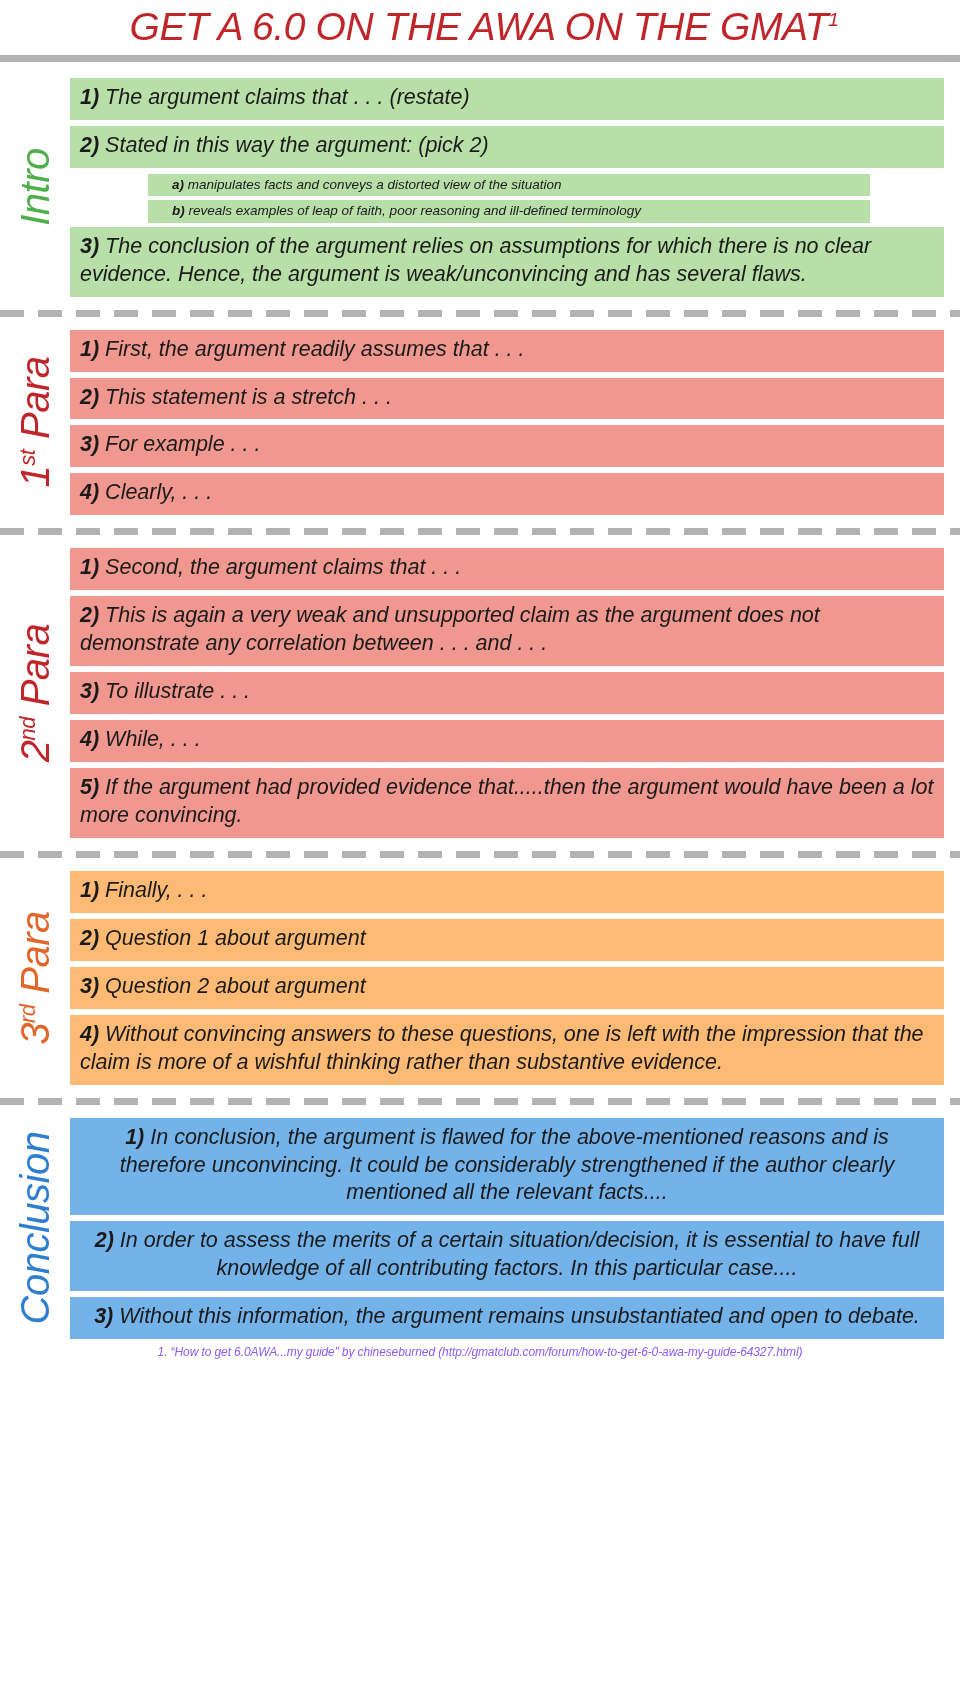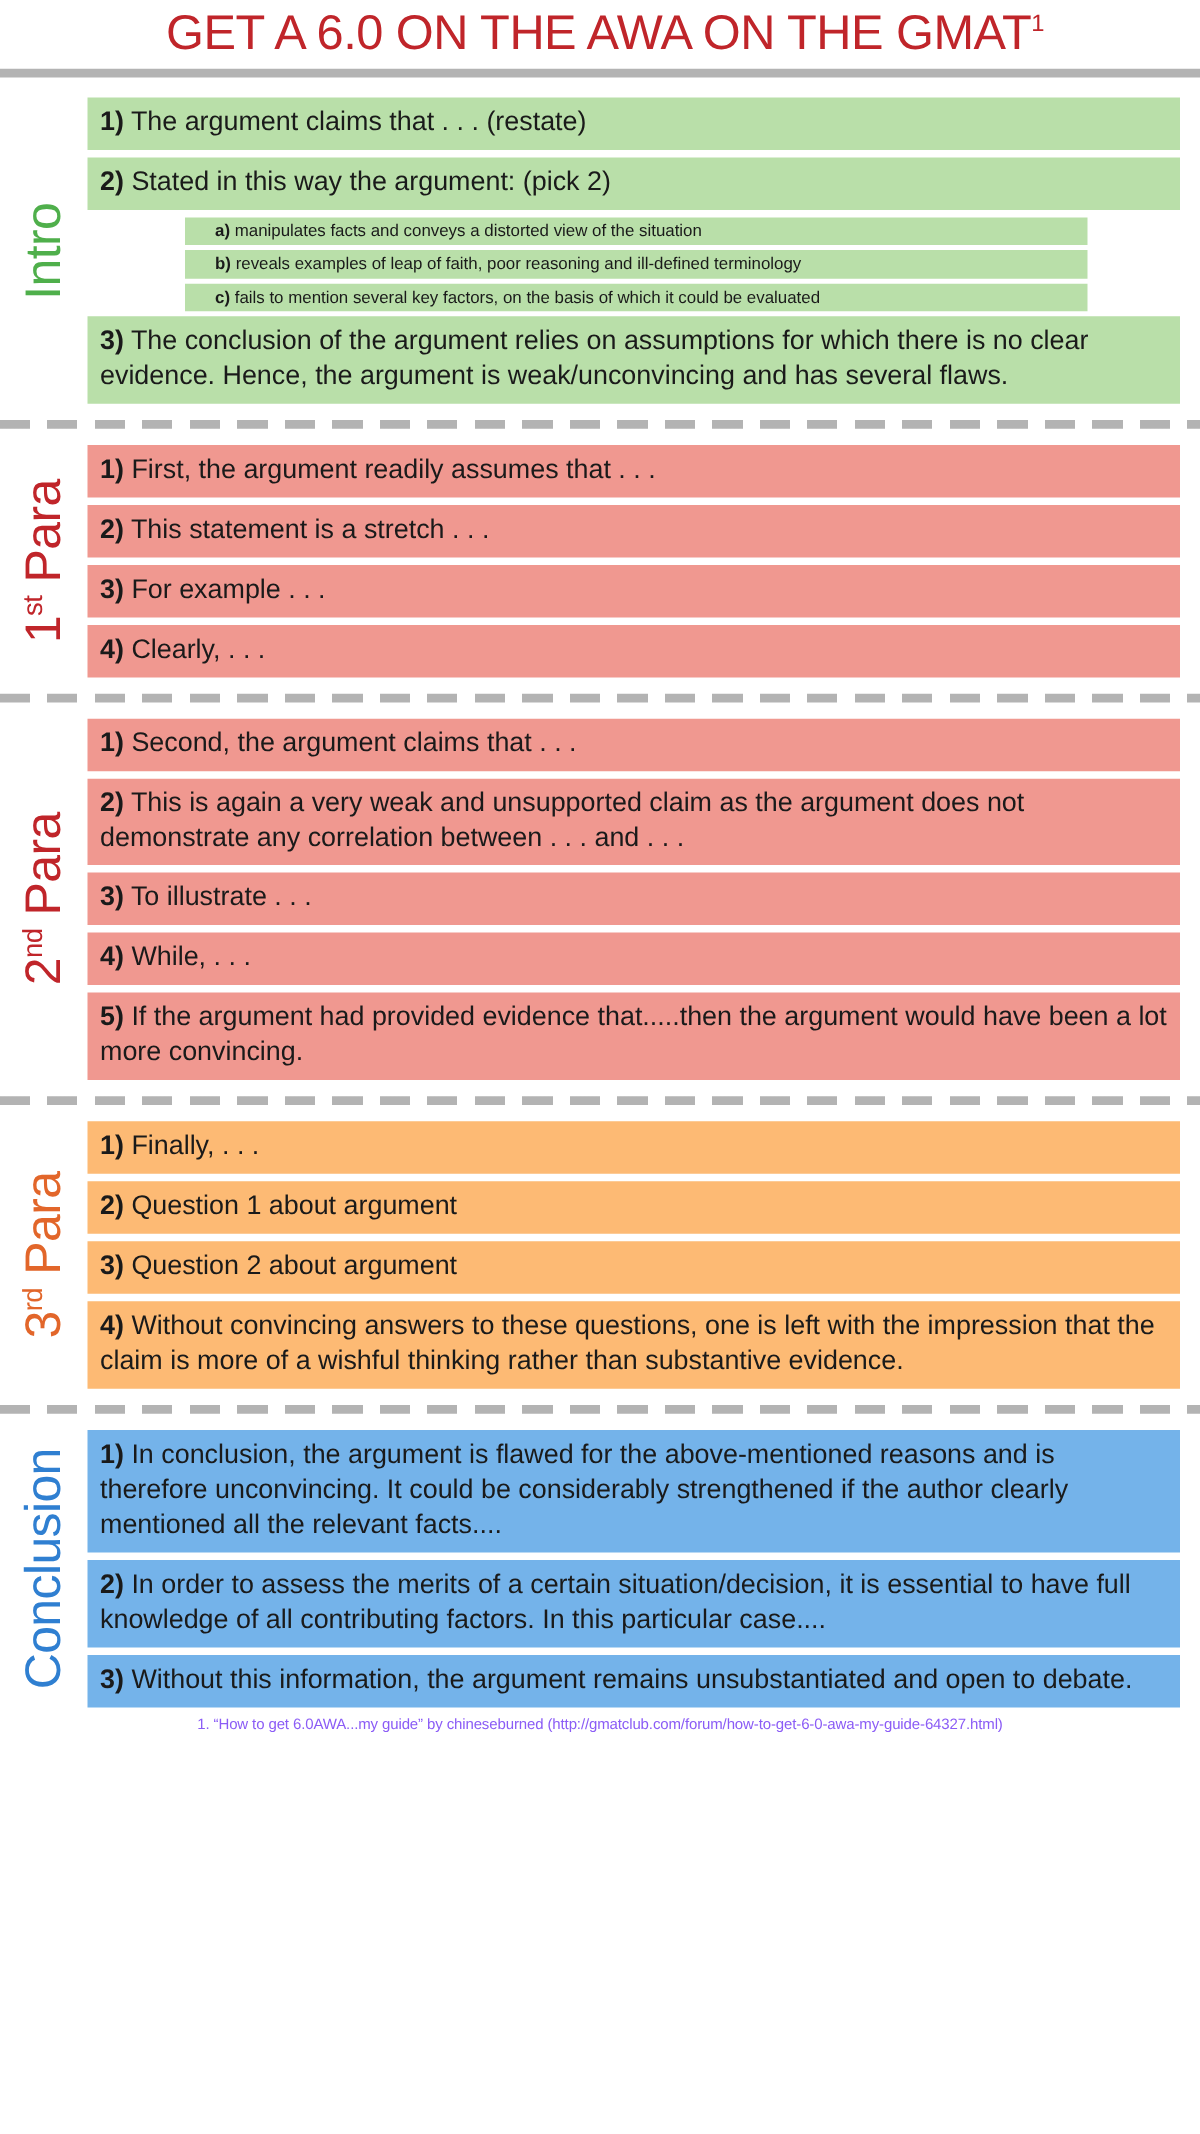--- a/index.html
+++ b/index.html
@@ -14,20 +14,21 @@
     font-family: "Liberation Sans", sans-serif;
     color: #1a1a1a;
     overflow: hidden;
   }
 
   .page {
     position: relative;
     width: 960px;
     height: 1358px;
     padding: 0;
+    font-style: italic;
   }
 
   
   .header {
     padding: 6px 0 0 0;
     text-align: center;
   }
   .title {
     font-size: 39px;
     line-height: 1.06;
@@ -106,21 +107,21 @@
     margin-right: 74px;
     padding: 2px 8px 3px 24px;
     font-size: 13.5px;
     line-height: 1.28;
     margin-bottom: 4px;
   }
 
   .bg-green  { background: #b9dfa9; }
   .bg-red    { background: #f09890; }
   .bg-orange { background: #fdba74; }
-  .bg-blue   { background: #74b3ea; }
+  .bg-blue   { background: #74b3ea; text-align: center; }
 
   
   .divider {
     height: 7px;
     width: 100%;
     margin: 13px 0 13px 0;
     background-image: repeating-linear-gradient(
       to right,
       #b3b3b3 0px, #b3b3b3 24px,
       #ffffff 24px, #ffffff 38px
@@ -164,24 +165,20 @@
         <span>Stated in this way the argument: (pick 2)</span>
       </div>
       <div class="subrow bg-green">
         <b>a)</b>
         <span>manipulates facts and conveys a distorted view of the situation</span>
       </div>
       <div class="subrow bg-green">
         <b>b)</b>
         <span>reveals examples of leap of faith, poor reasoning and ill-defined terminology</span>
       </div>
-      <div class="subrow bg-green">
-        <b>c)</b>
-        <span>fails to mention several key factors, on the basis of which it could be evaluated</span>
-      </div>
       <div class="row bg-green">
         <b>3)</b>
         <span>The conclusion of the argument relies on assumptions for which there is no clear evidence. Hence, the argument is weak/unconvincing and has several flaws.</span>
       </div>
     </div>
   </div>
 
   <div class="divider"></div>
 
   <div class="section">

